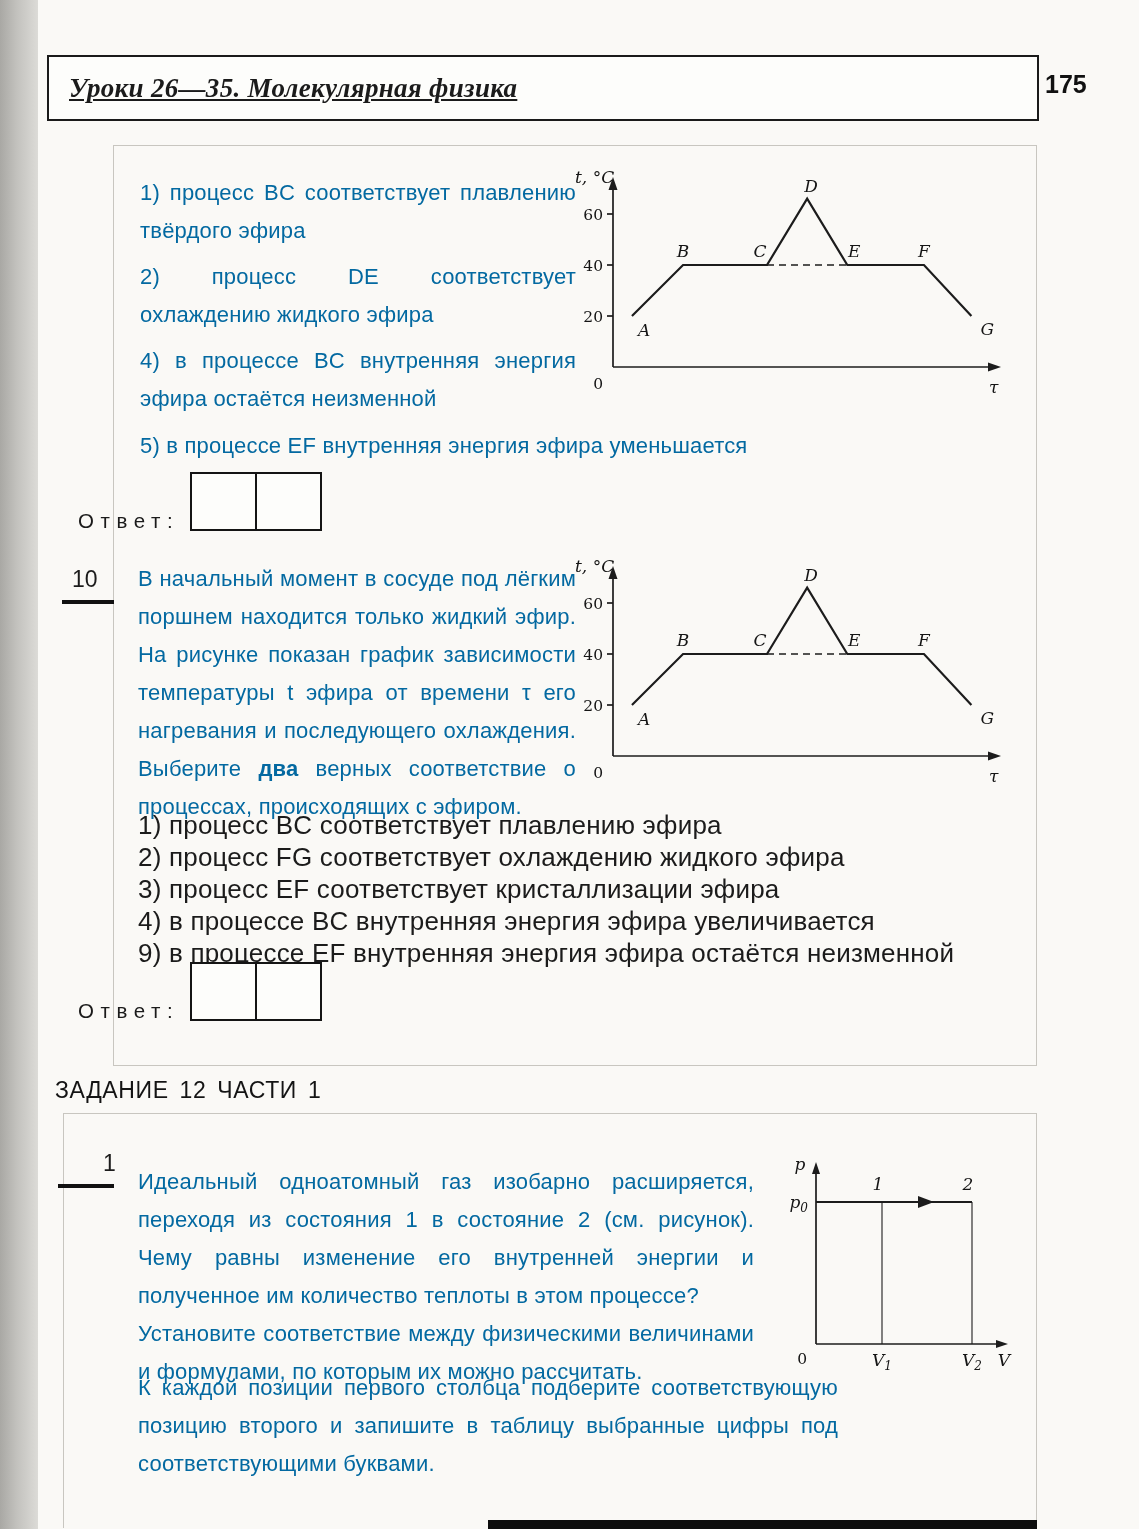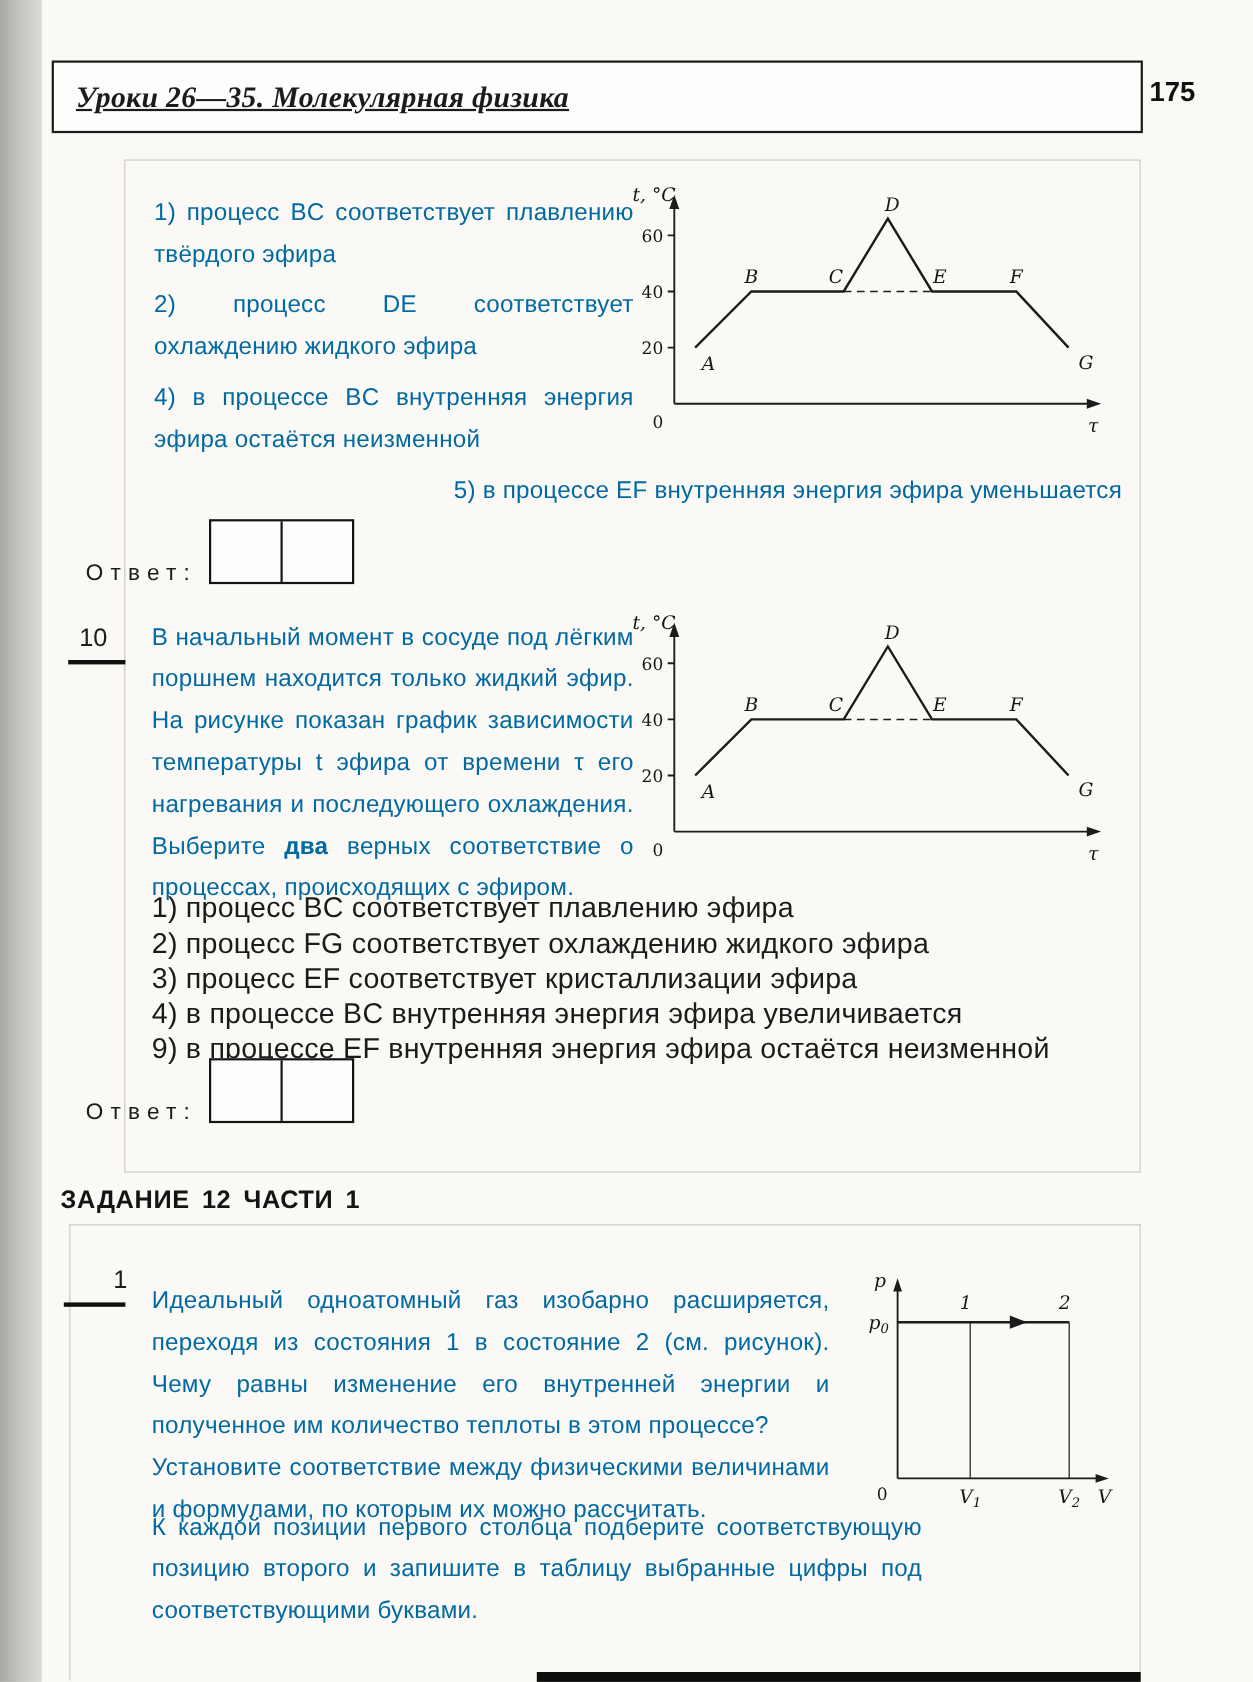--- a/index.html
+++ b/index.html
@@ -15,21 +15,21 @@
     font-size:27px;padding-left:20px;letter-spacing:0.3px;}
   .page-number{position:absolute;left:1045px;top:70px;font-size:25px;font-weight:bold;color:#111;}
 
   .frame{position:absolute;border:1.5px solid #c8c6c0;background:transparent;}
   .frame1{left:113px;top:145px;width:922px;height:919px;}
   .frame2{left:63px;top:1113px;width:972px;height:414px;border-bottom:none;}
 
   .body-text{font-size:22px;line-height:38px;letter-spacing:0.2px;text-align:justify;color:#0369a1;}
   .q9-options{position:absolute;left:140px;top:174px;width:436px;}
   .q9-options p{margin:0 0 8px 0;}
-  .q9-opt5{position:absolute;left:140px;top:427px;width:880px;margin:0;text-align:right;}
+  .q9-opt5{position:absolute;left:140px;top:427px;width:880px;margin:0;text-align:left;}
 
   .phase-chart{position:absolute;width:445px;height:240px;}
   #chart1{left:565px;top:163px;}
   #chart2{left:565px;top:552px;}
   #chart3{position:absolute;left:770px;top:1150px;width:255px;height:230px;}
 
   .answer-label{position:absolute;font-size:20.5px;letter-spacing:0.32em;color:#1b1b1b;margin-top:20px;}
   .answer-table{position:absolute;display:flex;border:2.5px solid #141414;background:#fdfdfb;}
   .answer-cell{width:63px;height:55px;}
   .answer-cell + .answer-cell{border-left:2.5px solid #141414;}
@@ -42,21 +42,21 @@
   .qnum-bar{position:absolute;height:4px;background:#111;}
   .num10{left:72px;top:566px;}
   .bar10{left:62px;top:600px;width:52px;}
   .num1{left:103px;top:1150px;}
   .bar1{left:58px;top:1184px;width:56px;}
 
   .q10-text{position:absolute;left:138px;top:560px;width:438px;margin:0;}
   .q10-options{position:absolute;left:138px;top:812px;width:890px;}
   .q10-options p{margin:0 0 5px 0;text-align:left;font-size:26px;line-height:27px;letter-spacing:0.2px;}
 
-  .section-heading{position:absolute;left:55px;top:1077px;font-size:23px;font-weight:bold;
+  .section-heading{position:absolute;left:55px;top:1077px;font-size:23px;font-weight:normal;
     letter-spacing:0.6px;word-spacing:4px;color:#141414;}
 
   .q1-text{position:absolute;left:138px;top:1147px;width:616px;margin-top:16px;}
   .q1-text p{margin:0;}
   .q1-p3{position:absolute;left:138px;top:1369px;width:700px;margin:0;}
 
   .bottom-bar{position:absolute;left:488px;top:1520px;width:549px;height:9px;background:#0d0d0d;}
 
   
   .ax{stroke:#1c1c1c;stroke-width:1.7;}

